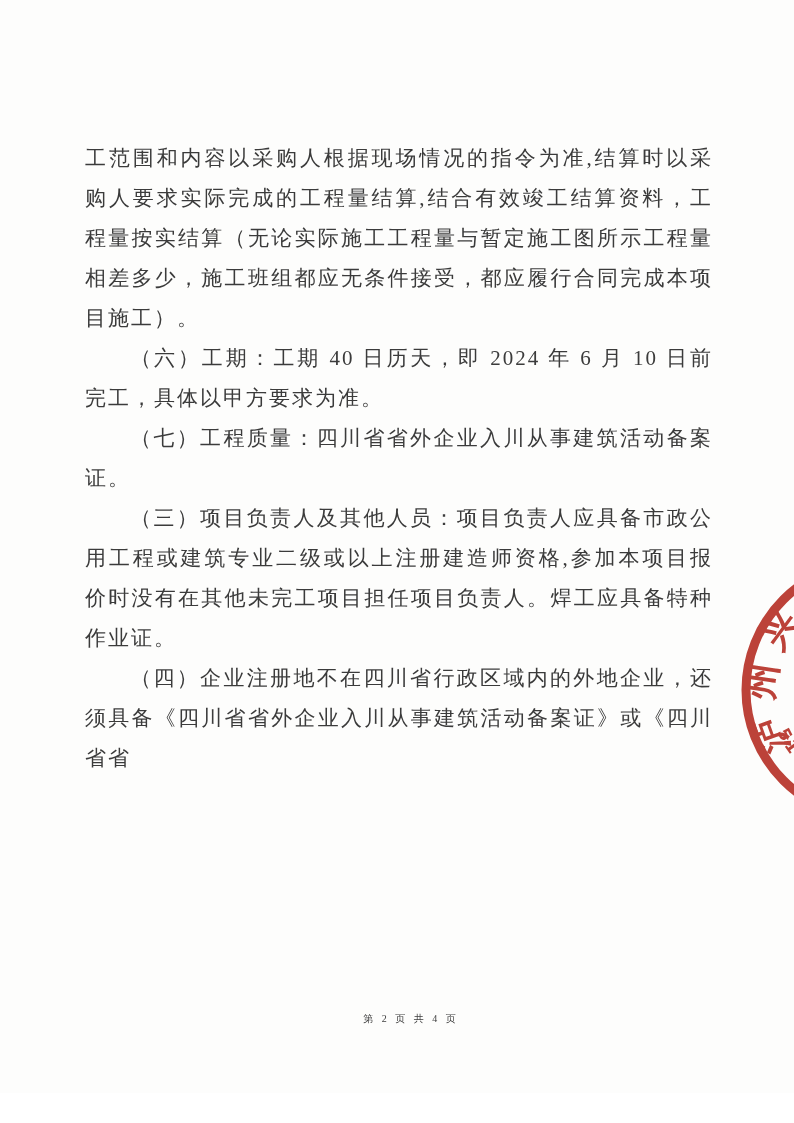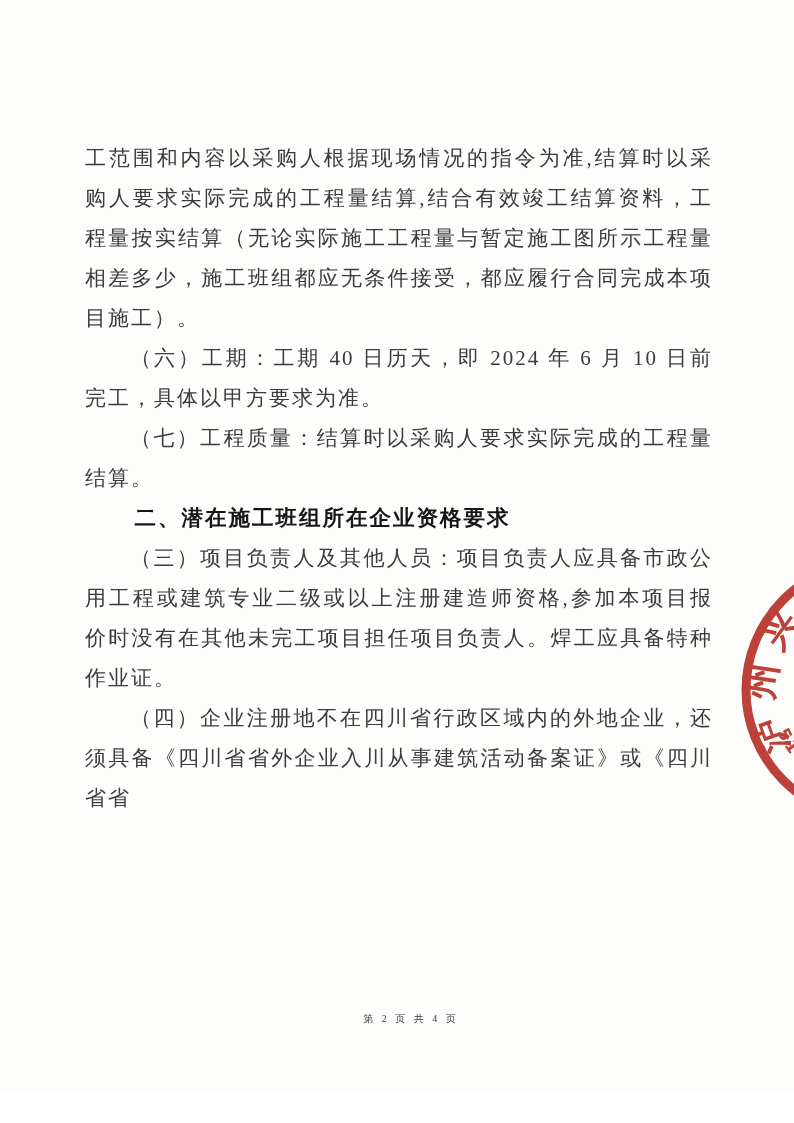--- a/index.html
+++ b/index.html
@@ -89,22 +89,21 @@
   }
 </style>
 </head>
 <body>
 
 <div class="page">
 
   <div class="content">
       <p class="para plain">工范围和内容以采购人根据现场情况的指令为准,结算时以采购人要求实际完成的工程量结算,结合有效竣工结算资料，工程量按实结算（无论实际施工工程量与暂定施工图所示工程量相差多少，施工班组都应无条件接受，都应履行合同完成本项目施工）。</p>
       <p class="para indent">（六）工期：工期 40 日历天，即 2024 年 6 月 10 日前完工，具体以甲方要求为准。</p>
-      <p class="para indent">（七）工程质量：结算时以采购人要求实际完成的工程量结算。</p>
-      <p class="para heading">二、潜在施工班组所在企业资格要求</p>
+      <p class="para indent">（七）工程质量：四川省省外企业入川从事建筑活动备案证。</p>
       <p class="para indent">（三）项目负责人及其他人员：项目负责人应具备市政公用工程或建筑专业二级或以上注册建造师资格,参加本项目报价时没有在其他未完工项目担任项目负责人。焊工应具备特种作业证。</p>
       <p class="para indent">（四）企业注册地不在四川省行政区域内的外地企业，还须具备《四川省省外企业入川从事建筑活动备案证》或《四川省省</p>
     </div>
 
   <div class="edge-fade"></div>
 
   <svg class="seal-svg" viewBox="0 0 300 300">
     <defs>
       <path id="nameArc" d="M 68,208 A 100,100 0 1 1 232,208" fill="none"></path>
       <path id="numArc" d="M 51,186 A 105,105 0 0 0 249,186" fill="none"></path>

